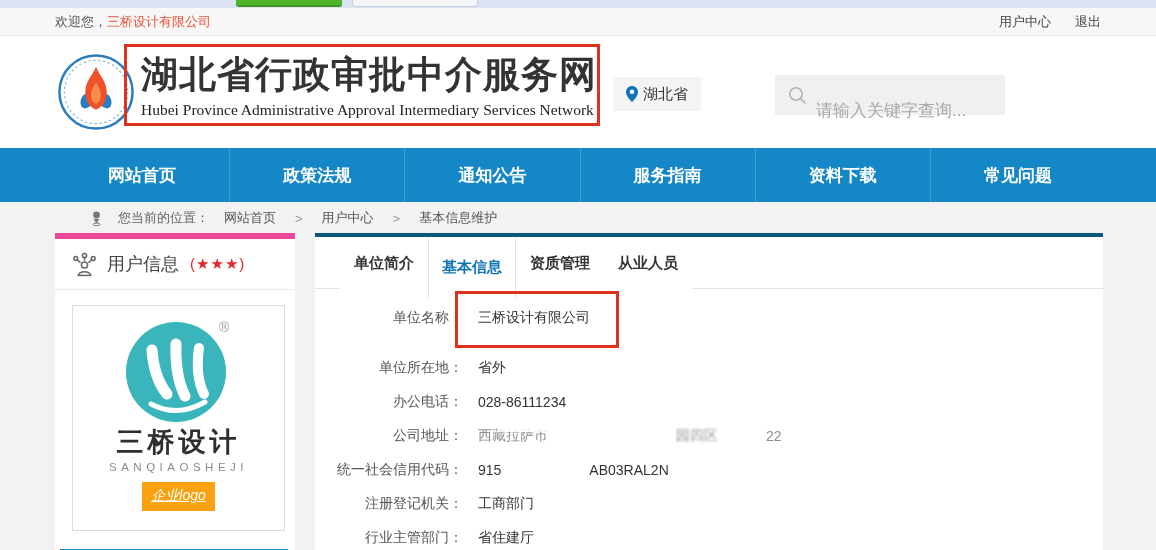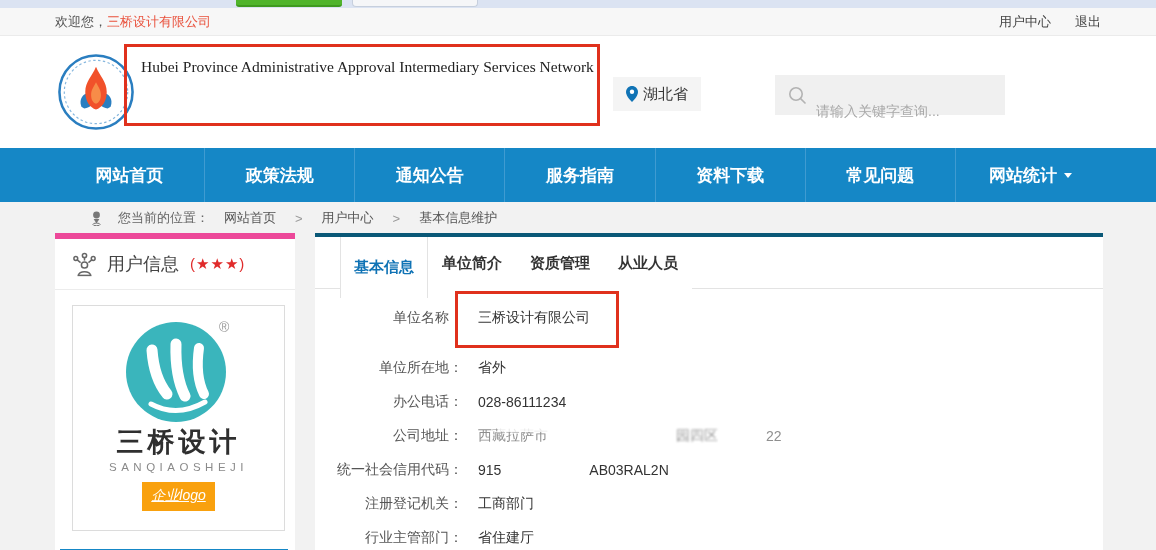--- a/index.html
+++ b/index.html
@@ -24,21 +24,21 @@
   
   .header { position:absolute; left:0; top:36px; width:1156px; height:112px; background:#ffffff; }
   .site-logo { position:absolute; left:57px; top:17px; width:78px; height:78px; }
   .title-group { position:absolute; left:141px; top:18px; }
   .site-title { font-size:37px; font-weight:bold; color:#333; letter-spacing:1px; line-height:1.15; white-space:nowrap; }
   .site-subtitle { font-family:"Liberation Serif", serif; font-size:15.5px; color:#222; margin-top:4px; white-space:nowrap; }
   .location-badge { position:absolute; left:613px; top:41px; height:34px; padding:0 13px;
     background:#f4f4f4; display:flex; align-items:center; gap:5px; font-size:15px; color:#333; cursor:pointer; }
   .search-box { position:absolute; left:775px; top:39px; width:230px; height:40px;
     background:#f0f0f0; display:flex; align-items:center; padding-left:13px; gap:9px; }
-  .search-box input { border:none; background:transparent; outline:none; font-size:14px;
+  .search-box input { border:none; background:transparent; outline:none; font-size:17px;
     color:#0369a1; width:170px; font-family:"Liberation Sans", sans-serif;margin-top:32px; }
   .search-box input::placeholder { color:#a9a9a9; }
   .search-btn { position:absolute; left:1005px; top:39px; width:100px; height:40px; background:#1386c6;
     color:#fff; font-size:15px; display:flex; align-items:center; justify-content:center; cursor:pointer; border:none; }
   
   .nav { position:absolute; left:0; top:148px; width:1156px; height:54px; background:#1587c6;
     display:flex; padding:0 51px 0 55px; }
   .nav-item { flex:1; display:flex; align-items:center; justify-content:center;
     color:#fff; font-size:17px; font-weight:bold; cursor:pointer; border-left:1px solid #3f9bd1; }
   .nav-item:first-child { border-left:none; }
@@ -117,20 +117,21 @@
   <div class="header">
     <svg class="site-logo" viewBox="0 0 80 80">
       <circle cx="40" cy="40" r="37.5" fill="#fff" stroke="#2a7ec0" stroke-width="2.6"></circle>
       <circle cx="40" cy="40" r="32.5" fill="none" stroke="#86b7de" stroke-width="1.2" stroke-dasharray="2.5 2.5"></circle>
       <path d="M25 55 C22 47 27 41 33 41 C37 41 39 44 39 47 C39 52 34 56 28 57 Z" fill="#2a7ec0"></path>
       <path d="M55 55 C58 47 53 41 47 41 C43 41 41 44 41 47 C41 52 46 56 52 57 Z" fill="#2a7ec0"></path>
       <path d="M40 14 C44 24 51 29 51 40 C51 50 46 56 40 58 C34 56 29 50 29 40 C29 29 36 24 40 14 Z" fill="#f1512a"></path>
       <path d="M40 30 C43 36 45 38 45 43 C45 48 43 51 40 52 C37 51 35 48 35 43 C35 38 37 36 40 30 Z" fill="#f78c48"></path>
     </svg>
     <div class="title-group">
+      <div class="site-title">湖北省行政审批中介服务网</div>
       <div class="site-subtitle">Hubei Province Administrative Approval Intermediary Services Network</div>
     </div>
     <div class="location-badge">
       <svg width="12" height="16" viewBox="0 0 12 16">
         <path d="M6 0 C2.7 0 0 2.7 0 6 C0 10.5 6 16 6 16 C6 16 12 10.5 12 6 C12 2.7 9.3 0 6 0 Z" fill="#1073b5"></path>
         <circle cx="6" cy="5.8" r="2.2" fill="#fff"></circle>
       </svg>
       <span>湖北省</span>
     </div>
     <div class="search-box">
@@ -142,24 +143,20 @@
     </div>
   </div>
 
   <div class="nav">
     <div class="nav-item">网站首页</div>
     <div class="nav-item">政策法规</div>
     <div class="nav-item">通知公告</div>
     <div class="nav-item">服务指南</div>
     <div class="nav-item">资料下载</div>
     <div class="nav-item">常见问题</div>
-    <div class="nav-item">
-      <span>网站统计</span>
-      <span class="caret-down"></span>
-    </div>
   </div>
 
   <div class="breadcrumb">
     <svg width="13" height="15" viewBox="0 0 13 15">
       <circle cx="6.5" cy="4" r="3.4" fill="#777"></circle>
       <path d="M3.6 8 L6.5 12.5 L9.4 8 Z" fill="#777"></path>
       <ellipse cx="6.5" cy="13.4" rx="3.6" ry="1.3" fill="none" stroke="#777" stroke-width="1"></ellipse>
     </svg>
     <span>您当前的位置：</span>
     <span class="crumb">网站首页</span>
@@ -196,22 +193,22 @@
       </svg>
       <div class="corp-name">三桥设计</div>
       <div class="corp-sub">SANQIAOSHEJI</div>
       <button class="logo-btn">企业logo</button>
     </div>
     <div class="sb-bluebar"></div>
   </aside>
 
   <section class="main-card">
     <div class="tabs">
+      <div class="tab">单位简介</div>
       <div class="tab active">基本信息</div>
-      <div class="tab">单位简介</div>
       <div class="tab">资质管理</div>
       <div class="tab">从业人员</div>
     </div>
     <div class="form">
       <div class="frow first">
         <div class="flabel">单位名称：</div>
         <div class="fvalue">三桥设计有限公司</div>
       </div>
       <div class="frow">
         <div class="flabel">单位所在地：</div>

